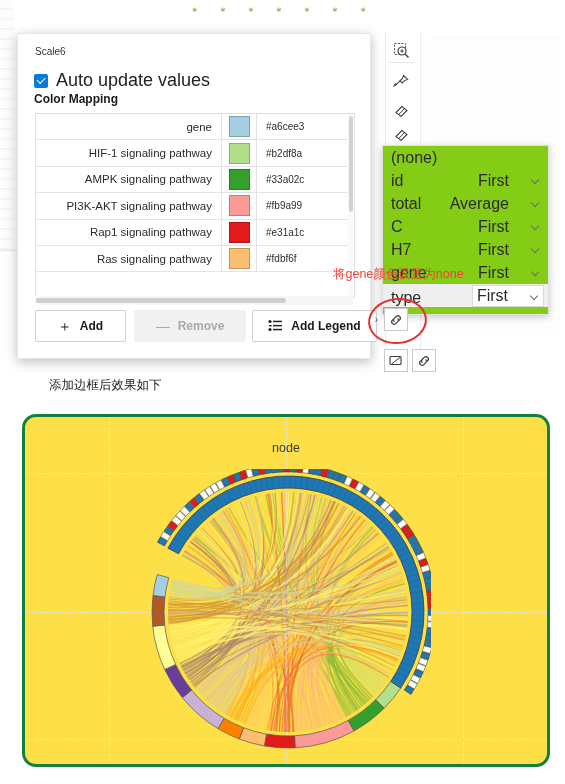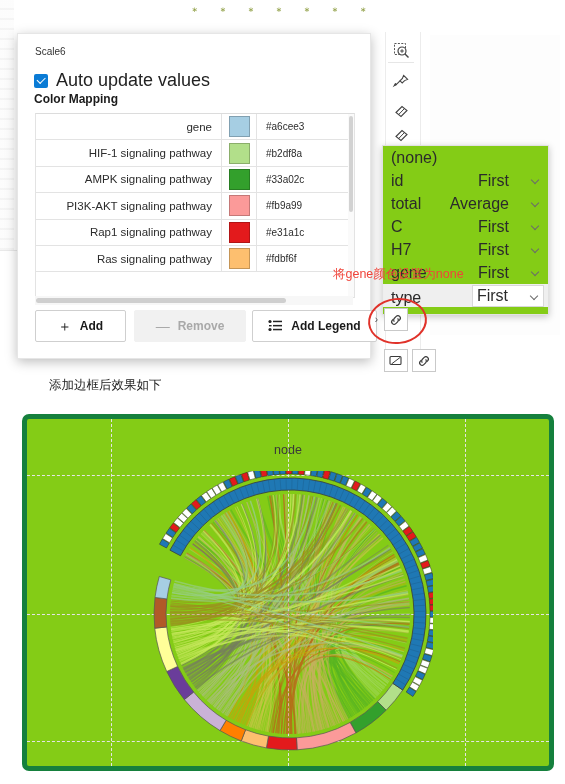--- a/index.html
+++ b/index.html
@@ -104,21 +104,21 @@
   .icon-btn{width:22px;height:21px;border:1px solid #c9c9c9;background:#fff;
     display:flex;align-items:center;justify-content:center;}
   #link-row2{position:absolute;left:384px;top:349px;display:flex;align-items:center;gap:4px;z-index:20;}
 
   
   #caption{position:absolute;left:13px;top:377px;font-size:12.5px;color:#222;
     font-family:"Liberation Sans","DejaVu Sans",sans-serif;margin-left:36px;}
 
   
   #chart-card{position:absolute;left:22px;top:414px;width:522px;height:347px;
-    border:5px solid #15803d;border-radius:7px;background:#84cc16;overflow:hidden;}
+    border:3px solid #15803d;border-radius:14px;background:#fde047;overflow:hidden;}
   .gridline{position:absolute;background:transparent;}
   .gl-v{width:0;border-left:1px dashed #e4e4e4;}
   .gl-h{height:0;border-top:1px dashed #e4e4e4;}
   #chart-title{position:absolute;left:0;top:24px;width:522px;text-align:center;
     font-size:12.5px;color:#3a3a3a;}
   #chord-wrap{position:absolute;left:120px;top:52px;width:286px;height:286px;}
 </style>
 </head>
 <body>
 

